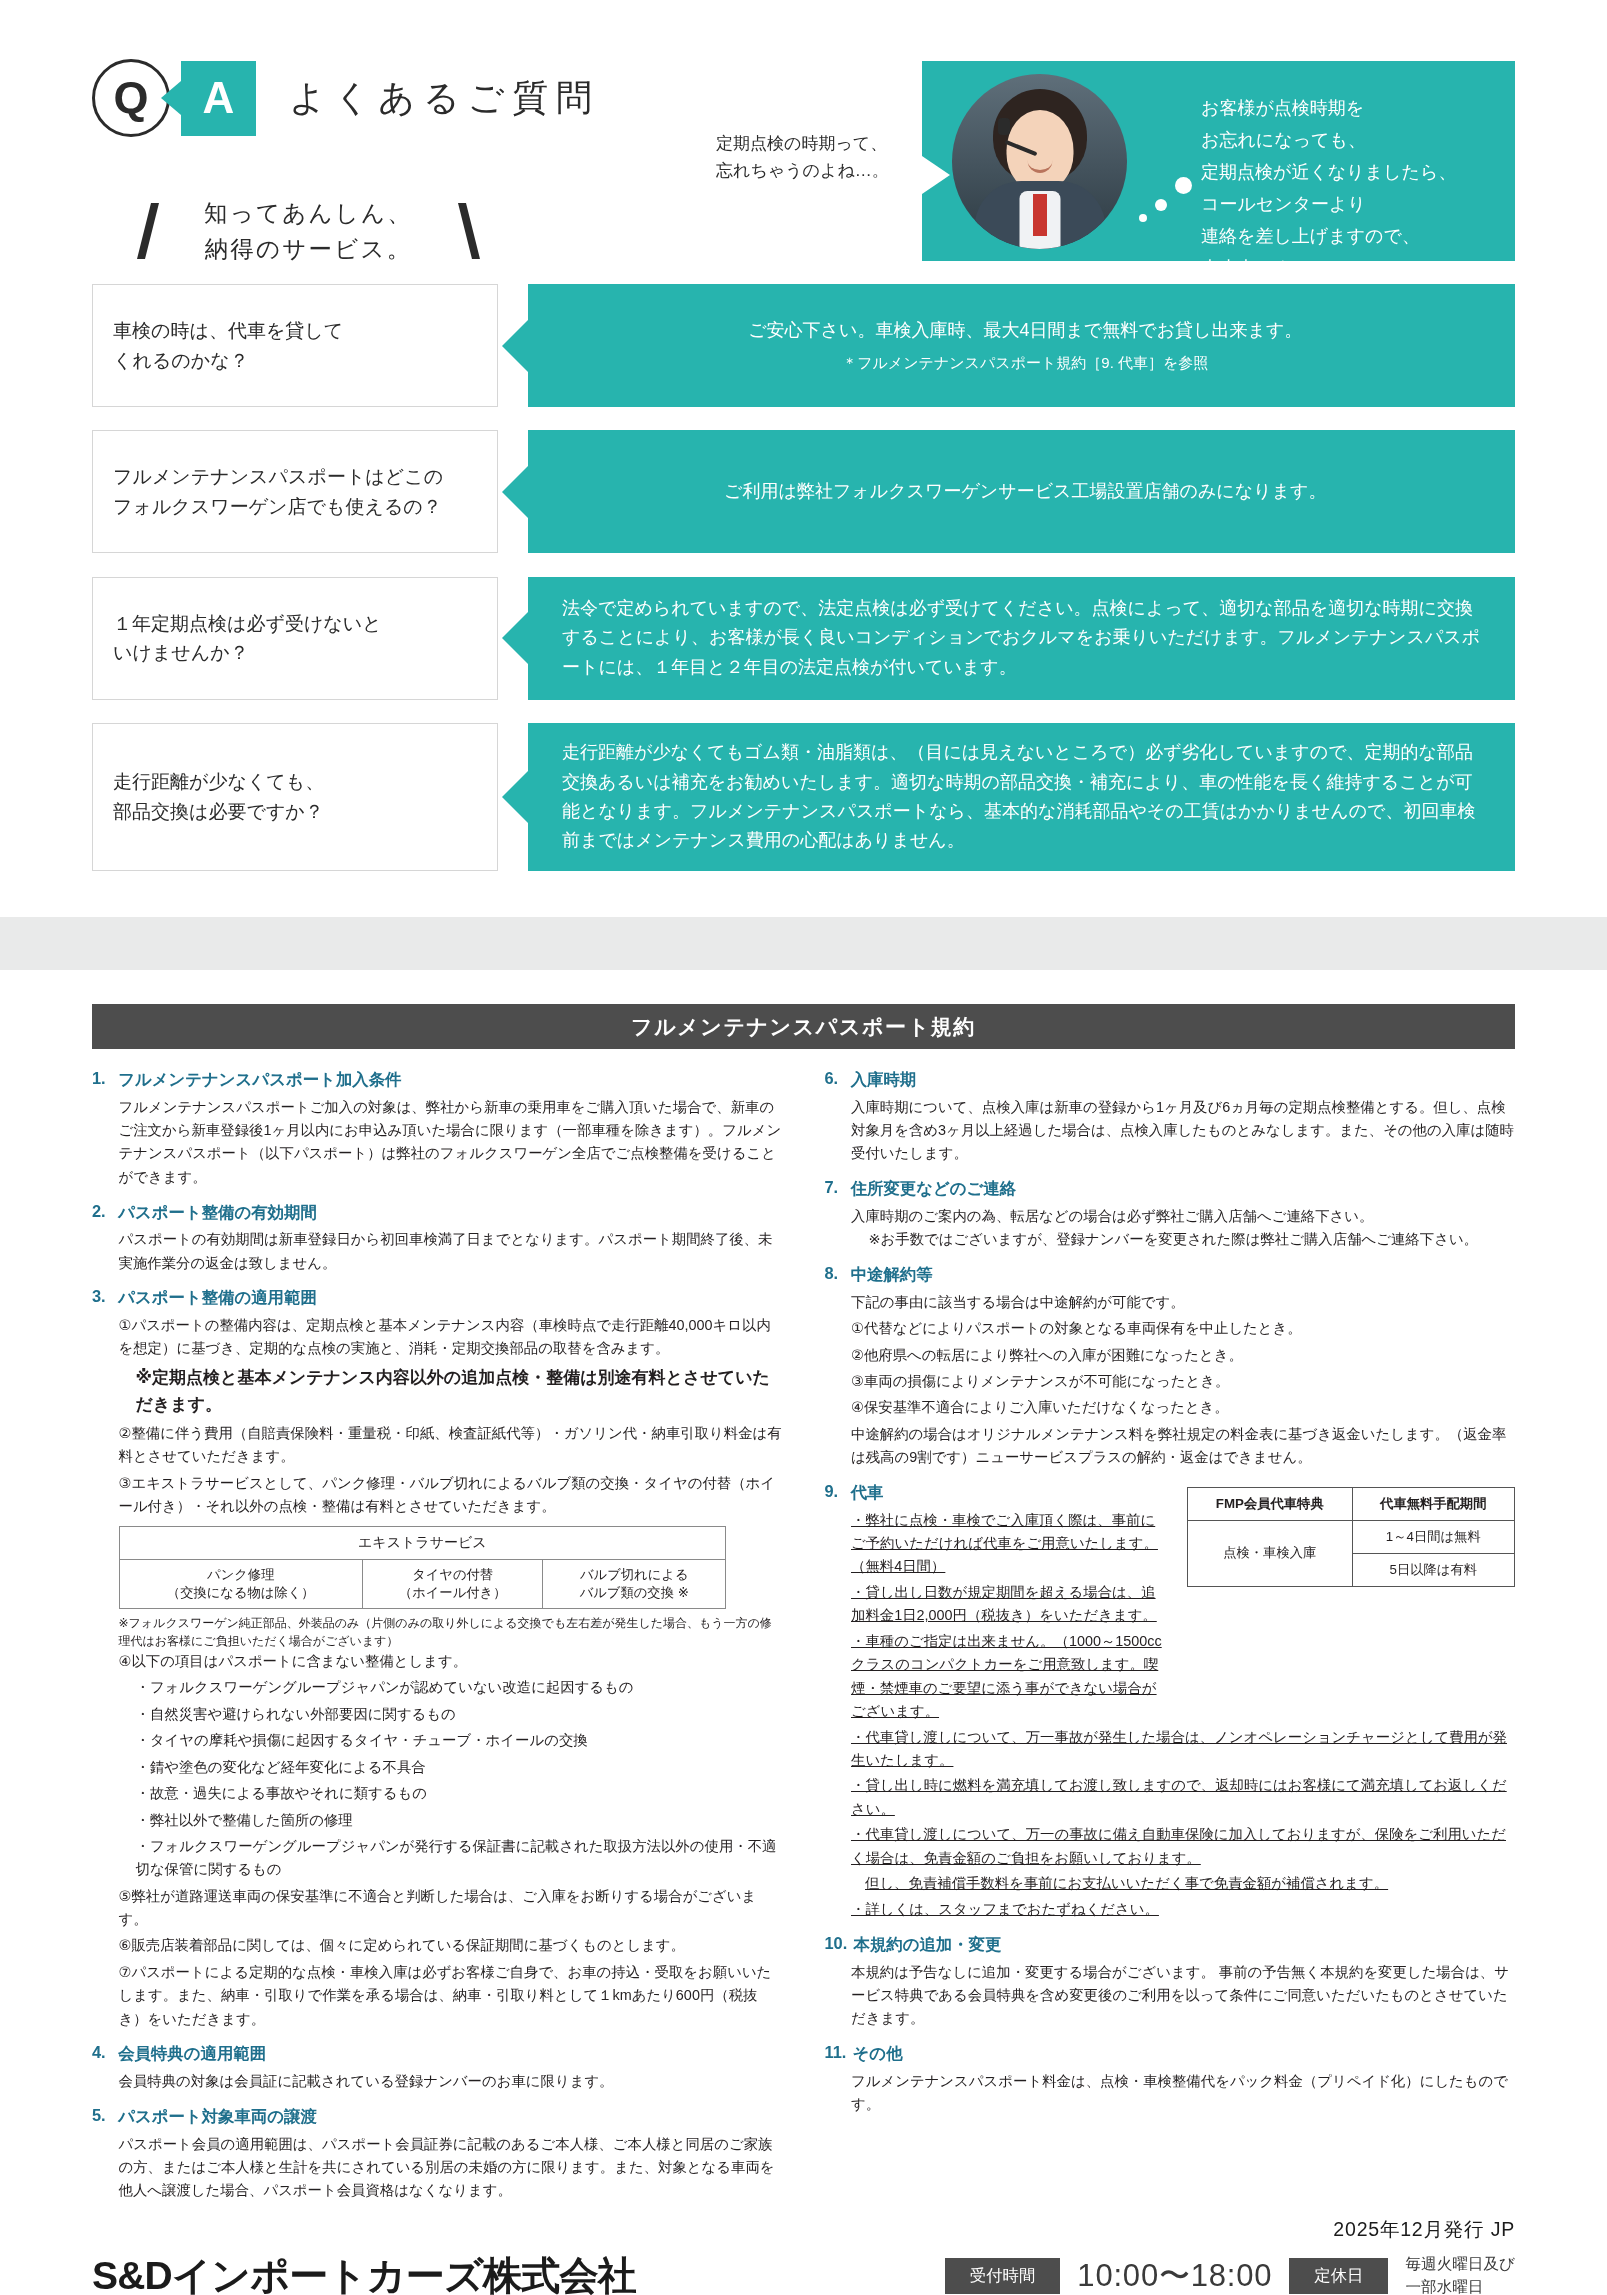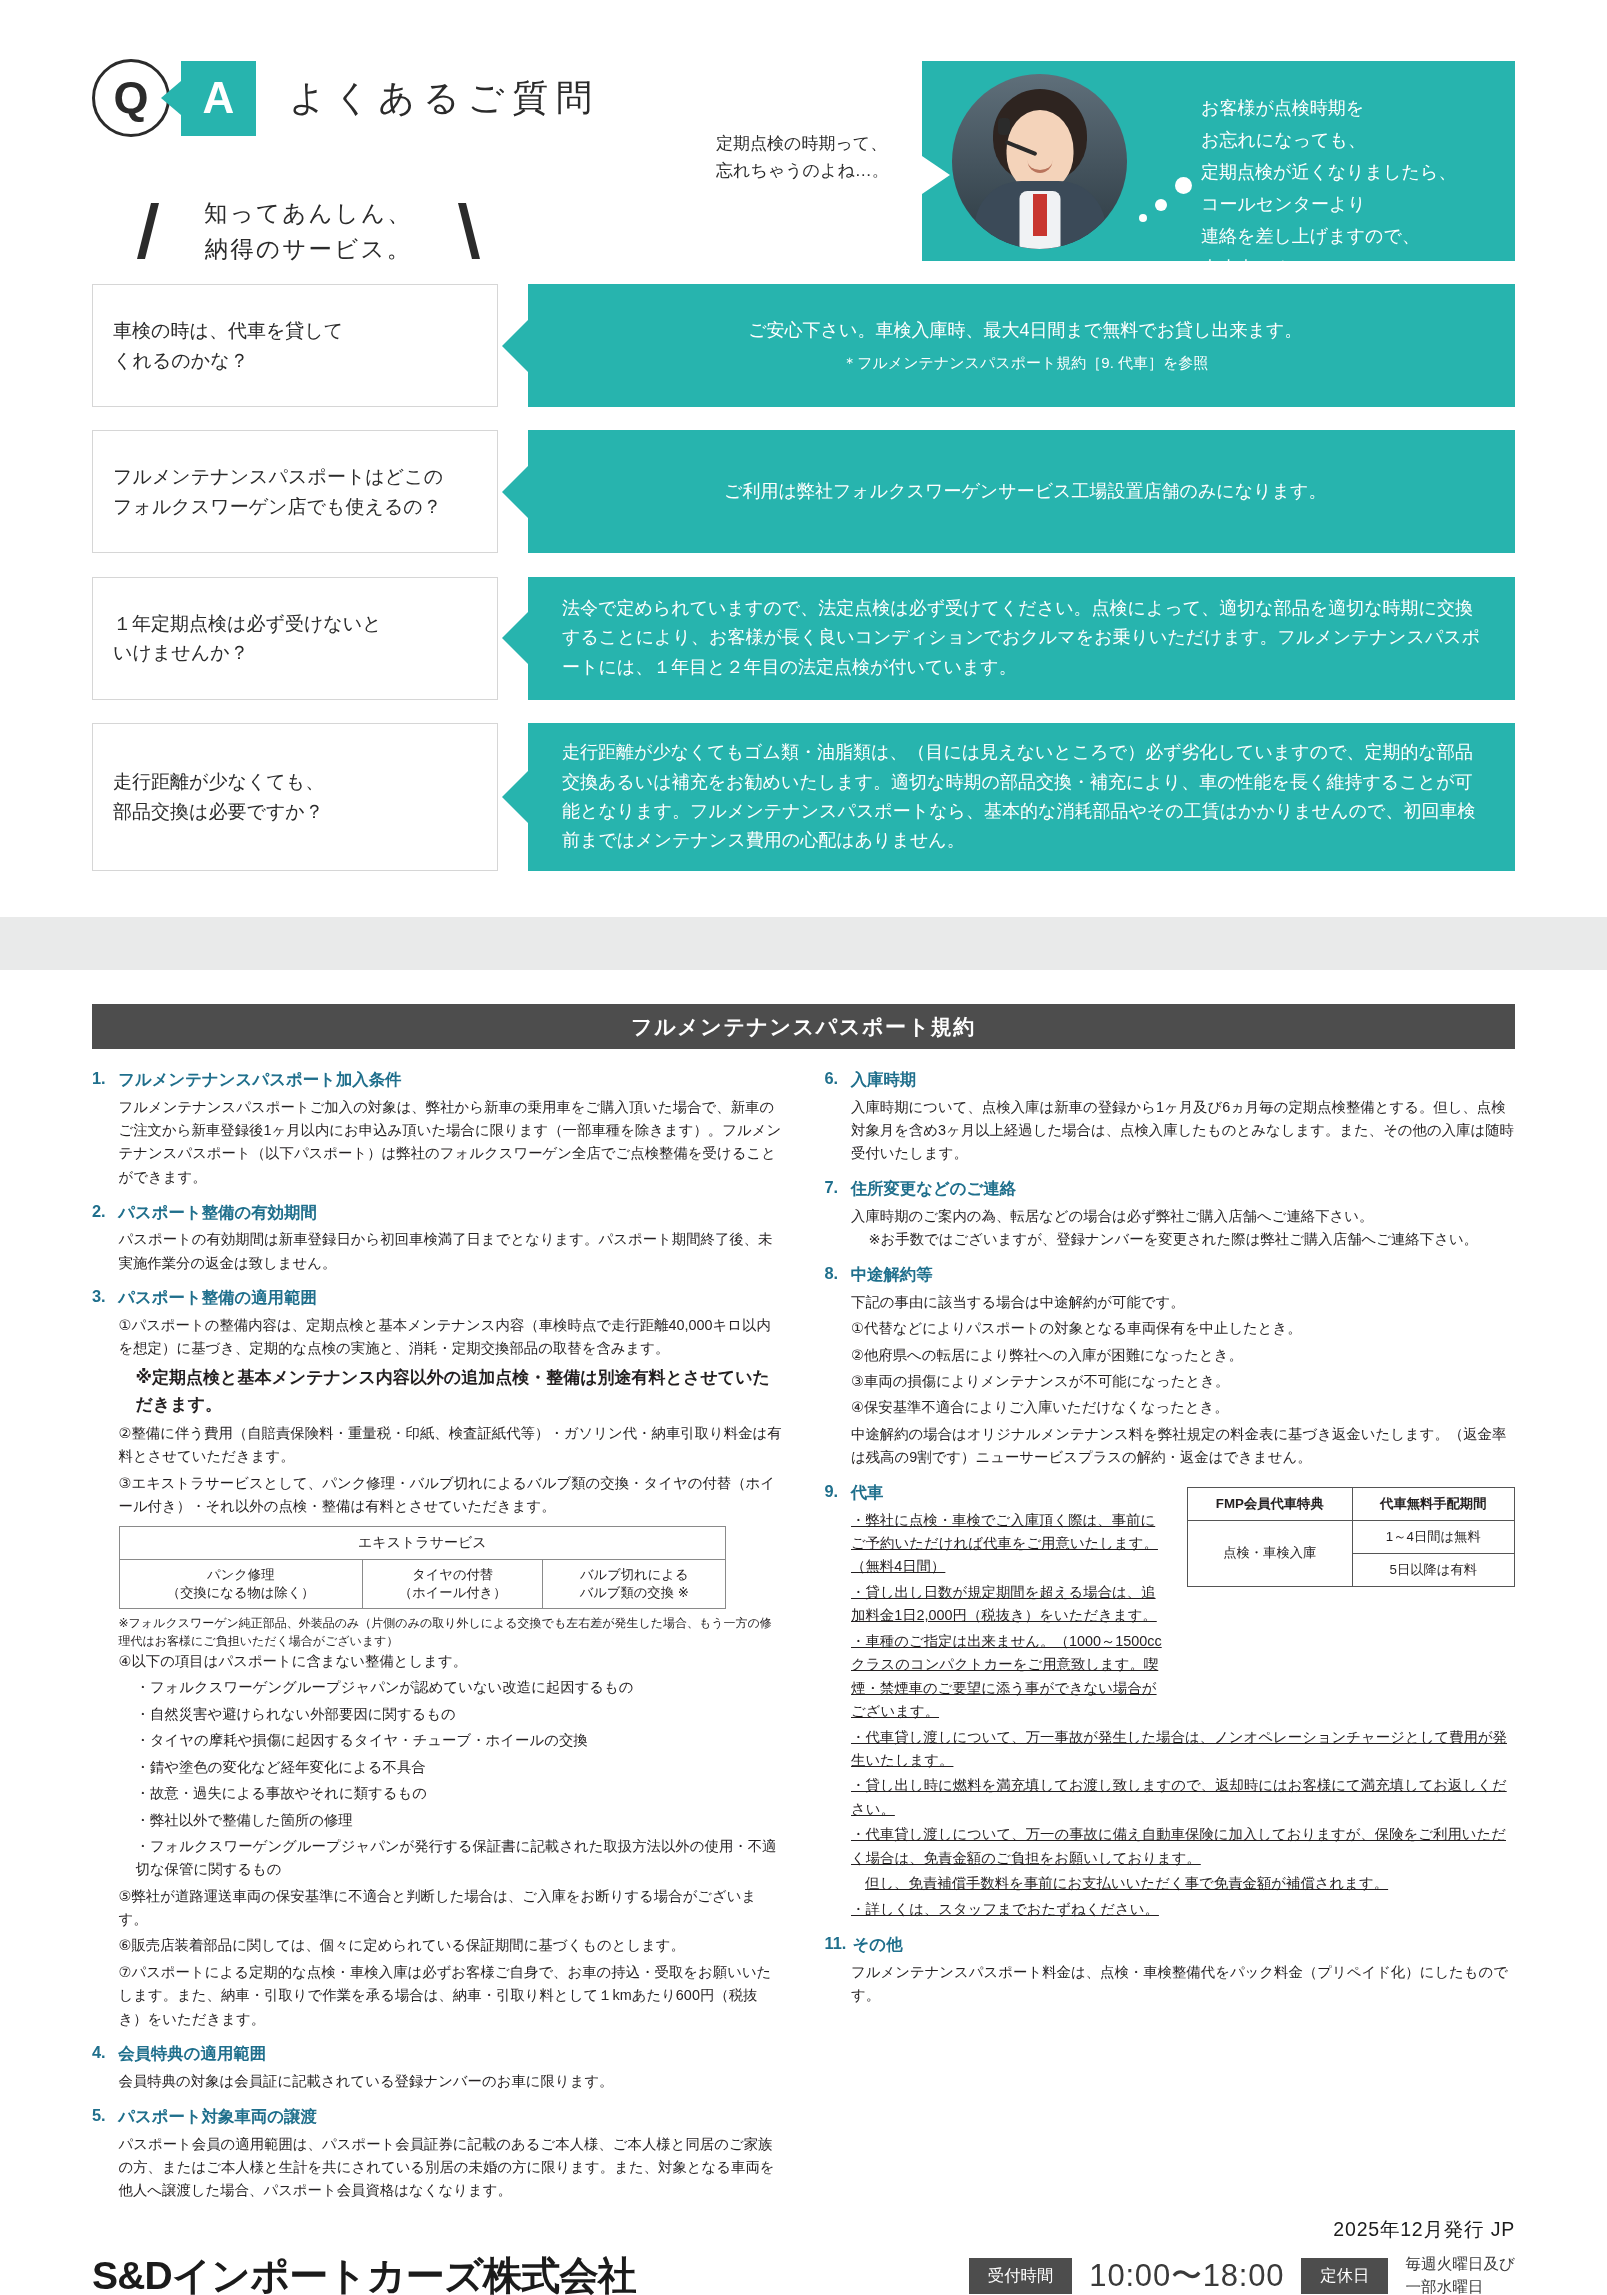--- a/index.html
+++ b/index.html
@@ -165,21 +165,21 @@
   .fmp-table th{font-weight:bold;}
   .bullets{padding-left:26.5px;font-size:14.4px;line-height:1.62;text-decoration:underline;}
   .bullets p{margin:0 0 2.3px 0;}
   .narrow{width:312px;}
 
   
   .footer{position:relative;margin:34px 92px 0 92px;display:flex;align-items:center;}
   .company{font-size:39px;font-weight:bold;letter-spacing:-0.8px;color:#1b1b1b;}
   .foot-right{margin-left:auto;display:flex;align-items:center;gap:17px;}
   .chip{
-    background:#4d4d4d;color:#fff;font-size:16.4px;padding:7px 19px;white-space:nowrap;
+    background:#4d4d4d;color:#fff;font-size:16.4px;padding:7px 25px;white-space:nowrap;
   }
   .hours{font-size:31px;color:#3a3a3a;letter-spacing:0.8px;}
   .closed{font-size:15.6px;line-height:1.45;color:#3a3a3a;}
   .issue{
     position:absolute;right:92px;top:2216px;font-size:19.5px;color:#1b1b1b;letter-spacing:0.8px;
   }
 </style>
 </head>
 <body>
 
@@ -418,20 +418,27 @@
             <p class="narrow">・貸し出し日数が規定期間を超える場合は、追加料金1日2,000円（税抜き）をいただきます。</p>
             <p class="narrow">・車種のご指定は出来ません。（1000～1500ccクラスのコンパクトカーをご用意致します。喫煙・禁煙車のご要望に添う事ができない場合がございます。</p>
             <p>・代車貸し渡しについて、万一事故が発生した場合は、ノンオペレーションチャージとして費用が発生いたします。</p>
             <p>・貸し出し時に燃料を満充填してお渡し致しますので、返却時にはお客様にて満充填してお返しください。</p>
             <p>・代車貸し渡しについて、万一の事故に備え自動車保険に加入しておりますが、保険をご利用いただく場合は、免責金額のご負担をお願いしております。</p>
             <p style="padding-left:14px">但し、免責補償手数料を事前にお支払いいただく事で免責金額が補償されます。</p>
             <p>・詳しくは、スタッフまでおたずねください。</p>
           </div>
         </div>
 
+        <div class="clause">
+          <div class="clause-h">
+            <span class="num">10.</span>
+            <span>本規約の追加・変更</span>
+          </div>
+          <div class="clause-b">本規約は予告なしに追加・変更する場合がございます。 事前の予告無く本規約を変更した場合は、サービス特典である会員特典を含め変更後のご利用を以って条件にご同意いただいたものとさせていただきます。</div>
+        </div>
 
         <div class="clause">
           <div class="clause-h">
             <span class="num">11.</span>
             <span>その他</span>
           </div>
           <div class="clause-b">フルメンテナンスパスポート料金は、点検・車検整備代をパック料金（プリペイド化）にしたものです。</div>
         </div>
 
       </div>

